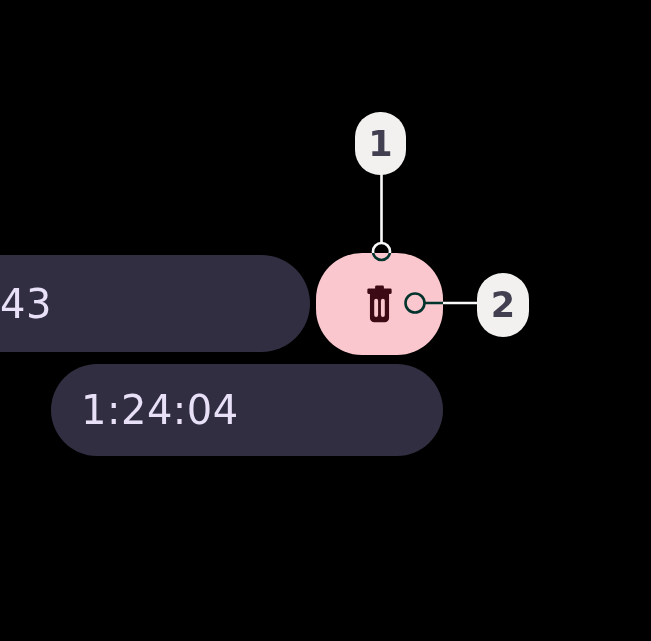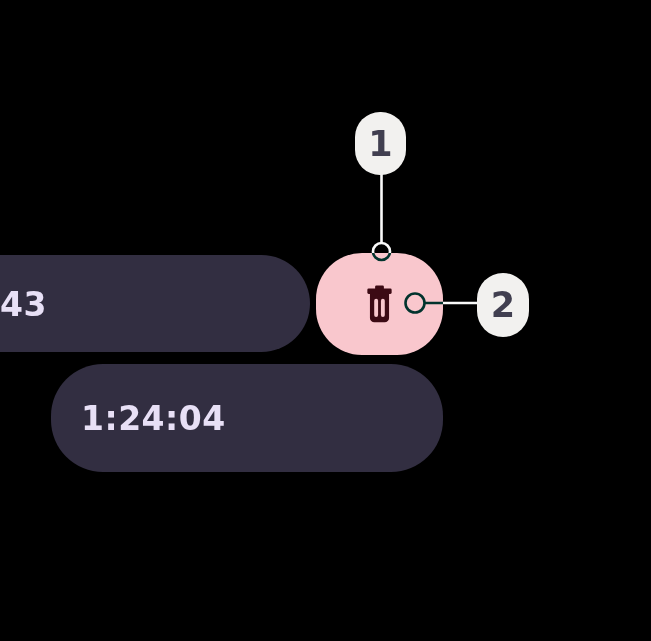--- a/index.html
+++ b/index.html
@@ -33,33 +33,33 @@
   .lap-pill .pill-text {
     position: absolute;
     left: 62px;
     top: 50%;
     transform: translateY(-50%);
   }
   .timer-pill {
     left: 51px;
     top: 364px;
     width: 392px;
-    height: 108px;
+    height: 92px;
     border-radius: 52px;
   }
   .timer-pill .pill-text {
     position: absolute;
     left: 30px;
     top: 50%;
     transform: translateY(-50%);
   }
   .pill-text {
     color: #e8e0f6;
-    font-size: 33px;
-    font-weight: 700;
+    font-size: 40px;
+    font-weight: 400;
     letter-spacing: 0.5px;
     white-space: nowrap;
   }
 
   
   .delete-btn {
     position: absolute;
     left: 316px;
     top: 253px;
     width: 127px;

